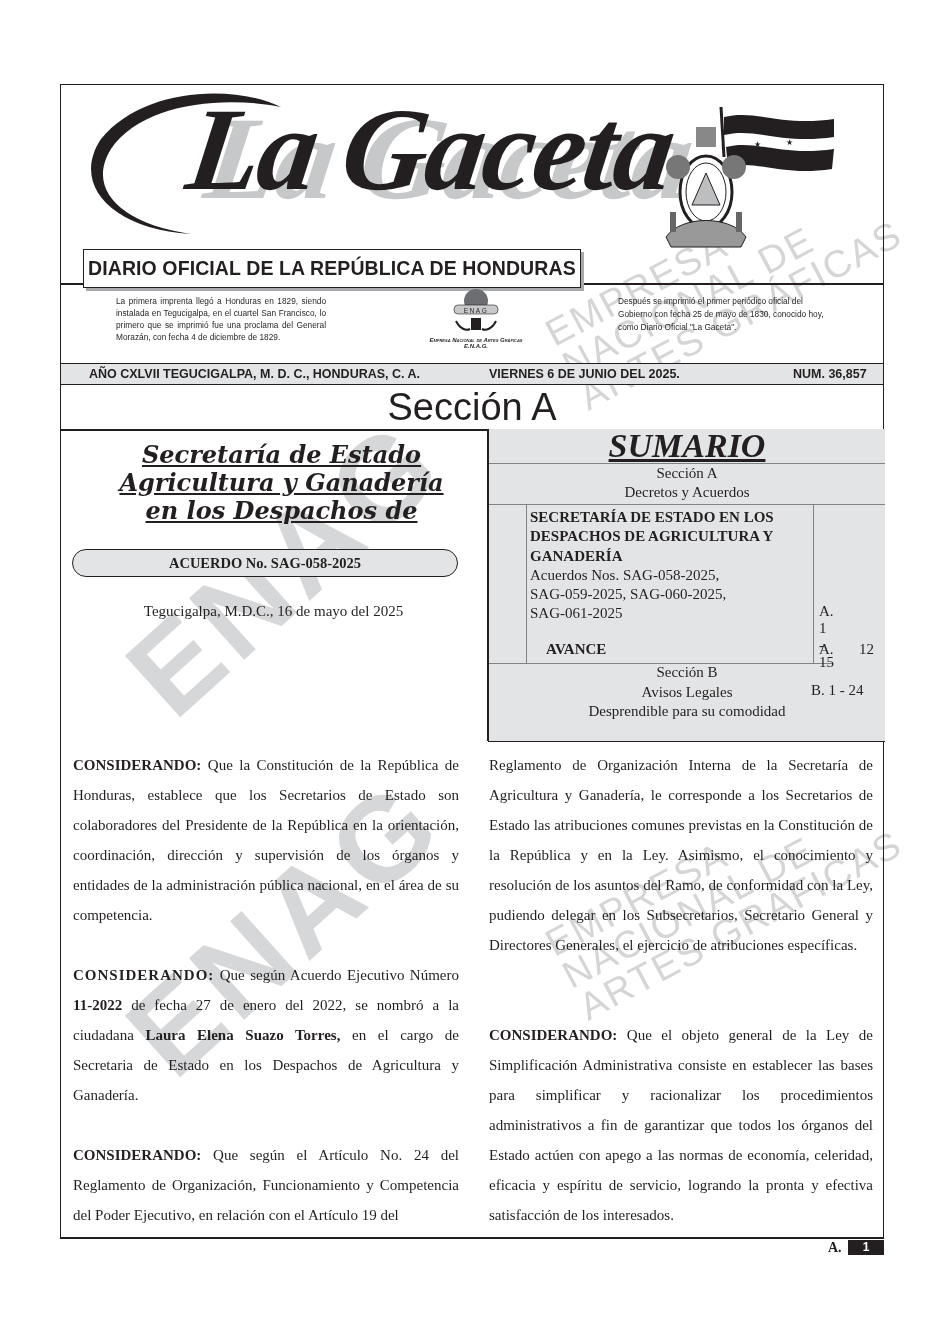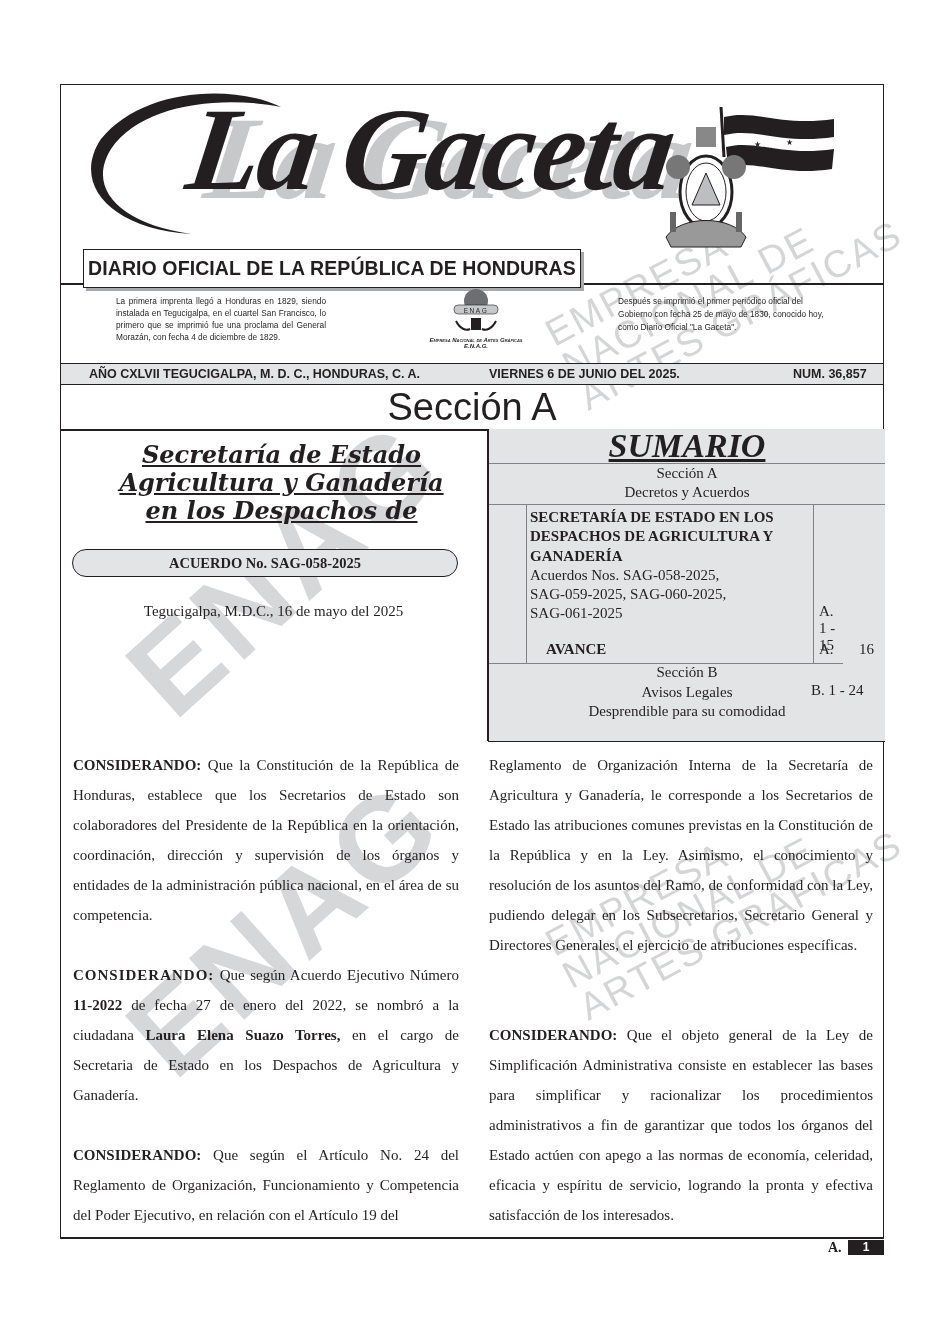--- a/index.html
+++ b/index.html
@@ -48,21 +48,21 @@
   .place { left: 0; top: 518px; width: 425px; text-align: center; font-size: 15px; }
   .dept2 { left: 0; top: 578px; width: 425px; text-align: center; font-weight: bold; font-size: 15px; line-height: 30px; }
 
   
   .sumario { left: 427px; top: 344px; width: 396px; height: 312px; background: #e3e4e5;
              border-left: 1px solid #231f20; border-bottom: 1px solid #231f20; }
   .sum-h { left: 0; top: 0; width: 396px; height: 34px; border-bottom: 1px solid #808285;
            text-align: center; font-family: "Liberation Serif", serif; font-style: italic; font-weight: bold; font-size: 34px; line-height: 34px; }
   .sum-h span { text-decoration: underline; }
   .sum-sec { left: 0; top: 35px; width: 396px; height: 40px; border-bottom: 1px solid #808285; text-align: center; font-size: 15px; line-height: 19px; }
-  .sum-grid { left: 0; top: 76px; width: 344px; height: 158px; border-bottom: 1px solid #808285; padding-left: 10px; }
+  .sum-grid { left: 0; top: 76px; width: 344px; height: 158px; border-bottom: 1px solid #808285; }
   .sum-vl { top: 0; height: 158px; border-left: 1px solid #808285; }
   .sum-body { left: 41px; top: 3px; width: 285px; font-size: 15px; line-height: 19.3px; }
   .sum-pg { font-size: 15px; }
   .sum-b { left: 0; top: 234px; width: 396px; font-size: 15px; line-height: 19.5px; text-align: center; }
 
   
   .col { font-size: 15px; line-height: 30px; text-align: justify; }
   .col p { margin: 0; }
   .col-l { left: 12px; width: 386px; }
   .col-r { left: 428px; width: 384px; }
@@ -172,21 +172,21 @@
       <div class="abs sum-vl" style="left:324px;"></div>
       <div class="abs sum-body">
         <div style="font-weight:bold;">SECRETARÍA DE ESTADO EN LOS DESPACHOS DE AGRICULTURA Y GANADERÍA</div>
         <div>Acuerdos Nos. SAG-058-2025,</div>
         <div>SAG-059-2025, SAG-060-2025,</div>
         <div>SAG-061-2025</div>
       </div>
       <div class="abs sum-pg" style="left:330px; top:98px;">A. 1 - 15</div>
       <div class="abs" style="left:57px; top:136px; font-weight:bold; font-size:15px;">AVANCE</div>
       <div class="abs sum-pg" style="left:330px; top:136px;">A.</div>
-      <div class="abs sum-pg" style="left:370px; top:136px;">16</div>
+      <div class="abs sum-pg" style="left:370px; top:136px;">12</div>
     </div>
     <div class="abs sum-b">
       <div>Sección B</div>
       <div>Avisos Legales</div>
       <div>Desprendible para su comodidad</div>
     </div>
     <div class="abs sum-pg" style="left:322px; top:253px;">B.  1 - 24</div>
   </div>
 
   <div class="abs col col-l" style="top:665px;">

